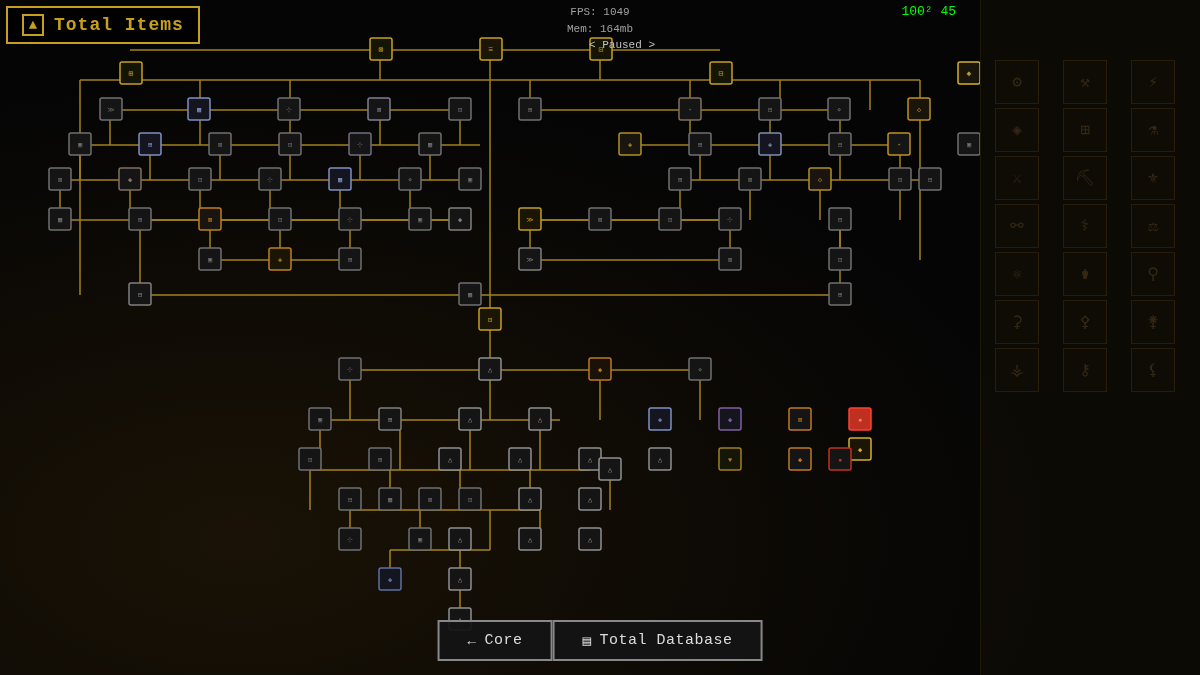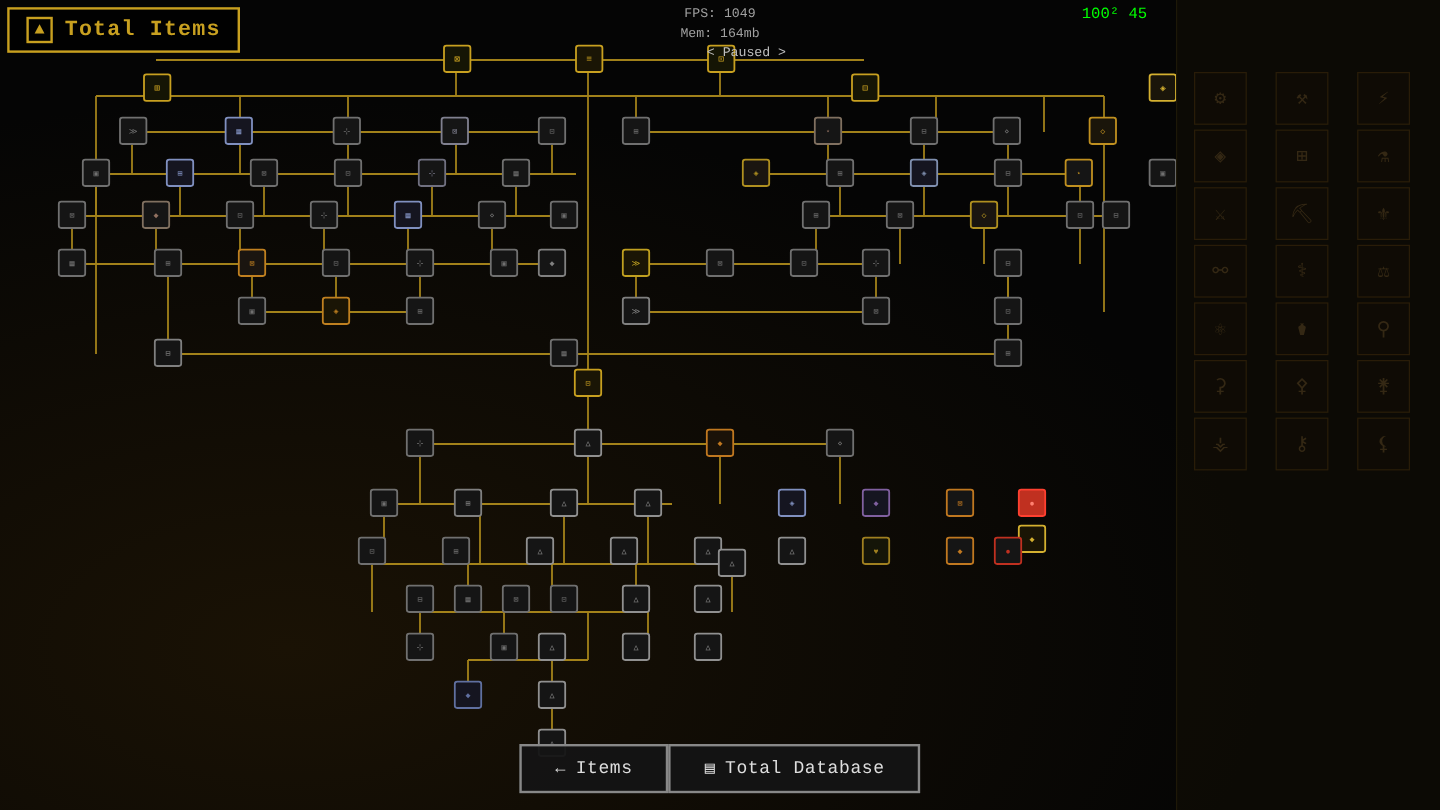--- a/index.html
+++ b/index.html
@@ -537,19 +537,19 @@
     <text x="460" y="582" text-anchor="middle" font-size="7" fill="#909090">△</text>
 
     <rect x="449" y="608" width="22" height="22" rx="2" fill="#151515" stroke="#909090" stroke-width="1.5"></rect>
     <text x="460" y="622" text-anchor="middle" font-size="7" fill="#909090">△</text>
   </g>
 </svg>
 
 <div class="bottom-buttons">
   <button class="btn">
     <span class="btn-icon">←</span>
-    <span>Items</span>
+    <span>Core</span>
   </button>
   <button class="btn">
     <span class="btn-icon">▤</span>
     <span>Total Database</span>
   </button>
 </div>
 
 </body></html>

